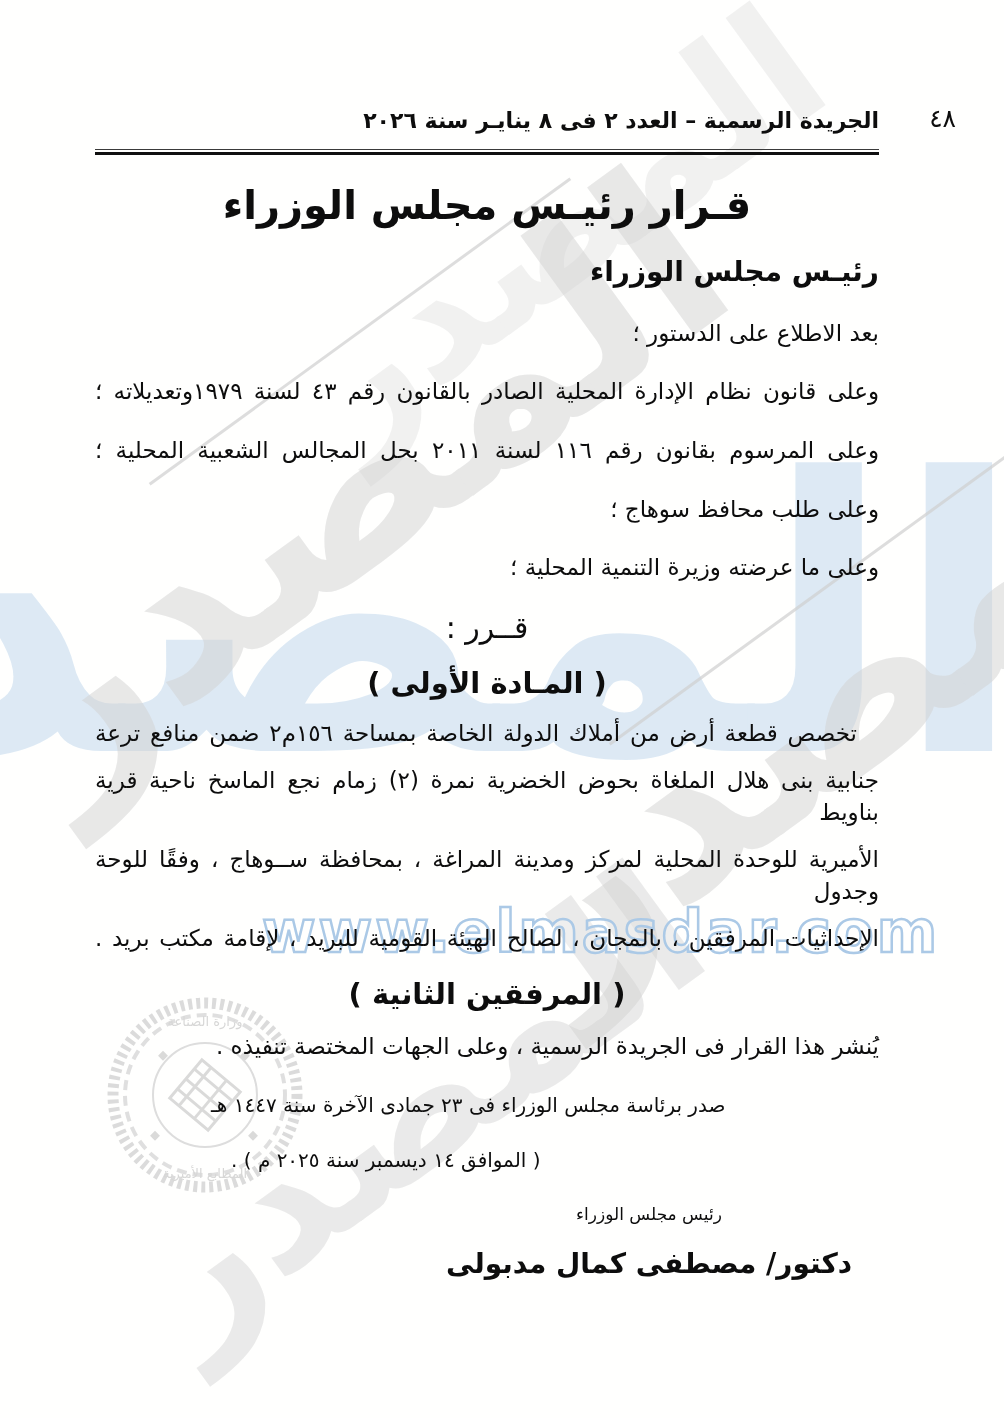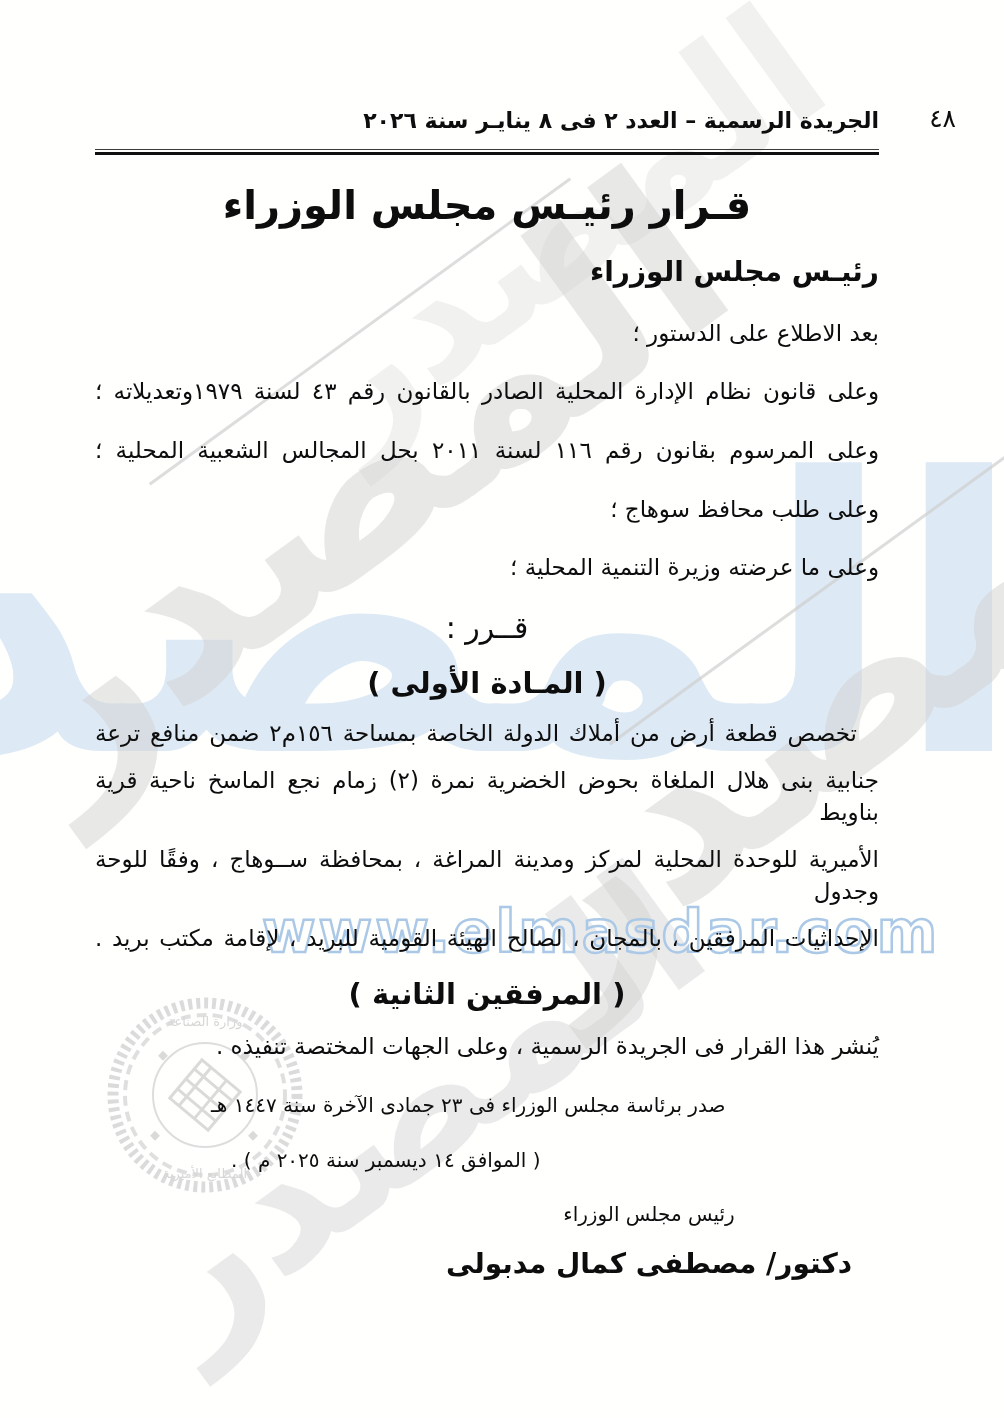--- a/index.html
+++ b/index.html
@@ -68,21 +68,21 @@
   .art-head{text-align:center;font-size:29px;font-weight:bold;line-height:40px;}
   .h1m{margin-top:14px;}
   .h2m{margin-top:20px;}
   .a1{margin-top:15px;}
   .a1-first{margin-top:14px;text-indent:22px;}
   .ynshr{margin-top:16px;}
   .iss{font-size:20px;line-height:30px;text-align:left;}
   .iss1{margin-top:28px;padding-left:116px;}
   .iss2{margin-top:25px;padding-left:136px;}
   .sig{margin-top:24px;width:460px;text-align:center;}
-  .sig-title{font-size:20px;line-height:30px;}
+  .sig-title{font-size:17px;line-height:30px;}
   .sig-name{margin-top:14px;font-size:28px;font-weight:bold;line-height:42px;}
 </style>
 </head>
 <body>
 
 <div class="page">
 
   <div class="wm wm-blue">المصدر</div>
   <div class="wm wm-gray wm-g0">المصدر</div>
   <div class="wm wm-gray wm-g1">المصدر</div>

